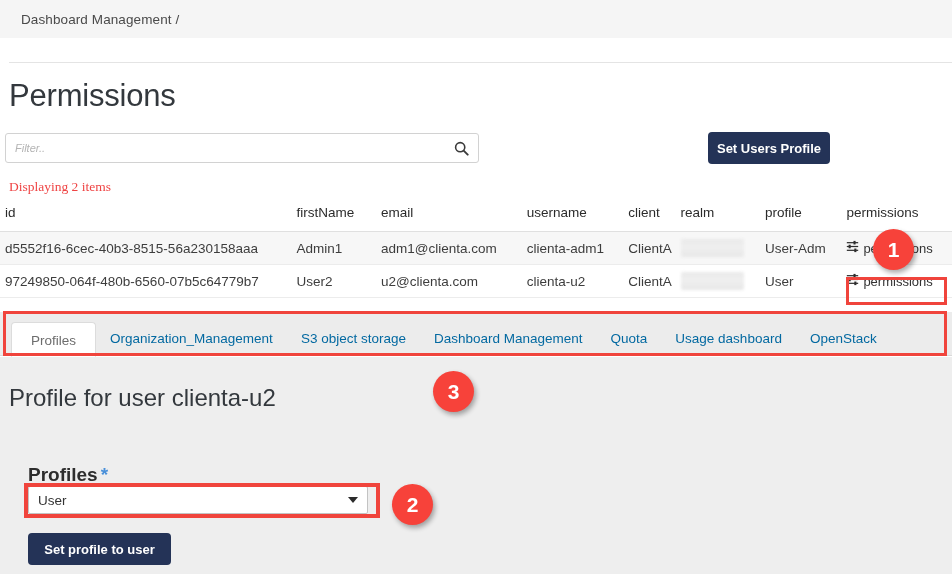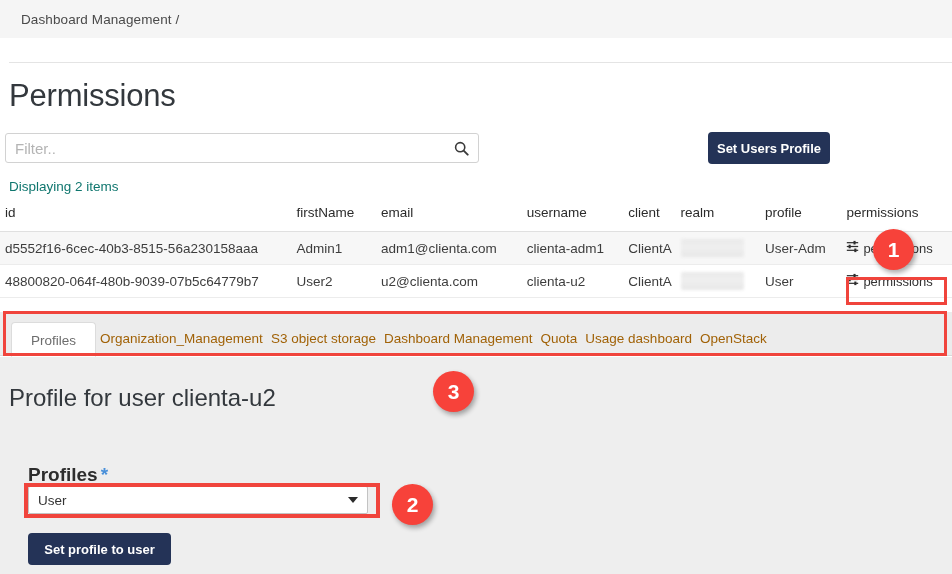--- a/index.html
+++ b/index.html
@@ -62,24 +62,25 @@
     background: #fff;
     display: flex;
     align-items: center;
   }
   .filter-input {
     flex: 1;
     border: none;
     outline: none;
     height: 100%;
     padding: 0 8px 0 9px;
-    font-size: 15px;
+    font-size: 11px;
     font-family: "Liberation Sans", sans-serif;
     color: #8b5cf6;
     background: transparent;
+    font-style: italic;
   }
   .filter-input::placeholder { color: #b4b4b4; }
   .search-icon {
     width: 26px; height: 100%;
     display: flex; align-items: center; justify-content: center;
     margin-right: 4px;
   }
 
   
   .btn-primary {
@@ -96,21 +97,22 @@
     right: 2px; top: 132px;
     width: 122px; height: 32px;
     font-size: 13px;
   }
 
   
   .displaying {
     position: absolute;
     left: 9px; top: 179px;
     font-size: 13.5px;
-    color: #0f766e;
+    color: #ef4444;
+    font-family: Liberation Serif, serif;
   }
 
   
   .perm-table {
     position: absolute;
     left: 0; top: 205px;
     width: 952px;
     border-collapse: collapse;
     font-size: 13.5px;
   }
@@ -166,25 +168,25 @@
     background: #ececec;
     border-bottom: 1px solid #dadada;
   }
   .tabs-row {
     display: flex;
     align-items: flex-end;
     height: 44px;
     padding-left: 11px;
   }
   .tab {
-    padding: 0 4px;
+    padding: 0 14px;
     height: 35px;
     line-height: 35px;
     font-size: 13.5px;
-    color: #a16207;
+    color: #0369a1;
     cursor: pointer;
     white-space: nowrap;
   }
   .tab.active {
     background: #ffffff;
     color: #6d6d6d;
     border: 1px solid #dcdcdc;
     border-bottom: 1px solid #ffffff;
     border-radius: 4px 4px 0 0;
     margin-bottom: -1px;
@@ -330,21 +332,21 @@
                 <rect x="9.2" y="1.1" width="2.6" height="4.4" fill="#2e2e2e"></rect>
                 <rect x="3.2" y="5.8" width="2.6" height="4.4" fill="#2e2e2e"></rect>
                 <rect x="10.2" y="10.5" width="2.6" height="4.4" fill="#2e2e2e"></rect>
               </svg>
             </span>
             <span>permissions</span>
           </a>
         </td>
       </tr>
       <tr>
-        <td class="col-id">48800820-064f-480b-9039-07b5c64779b7</td>
+        <td class="col-id">97249850-064f-480b-6560-07b5c64779b7</td>
         <td class="col-first">User2</td>
         <td class="col-email">u2@clienta.com</td>
         <td class="col-username">clienta-u2</td>
         <td class="col-client">ClientA</td>
         <td class="col-realm">
           <span class="redacted"></span>
         </td>
         <td class="col-profile">User</td>
         <td class="col-perm">
           <a class="perm-link">

